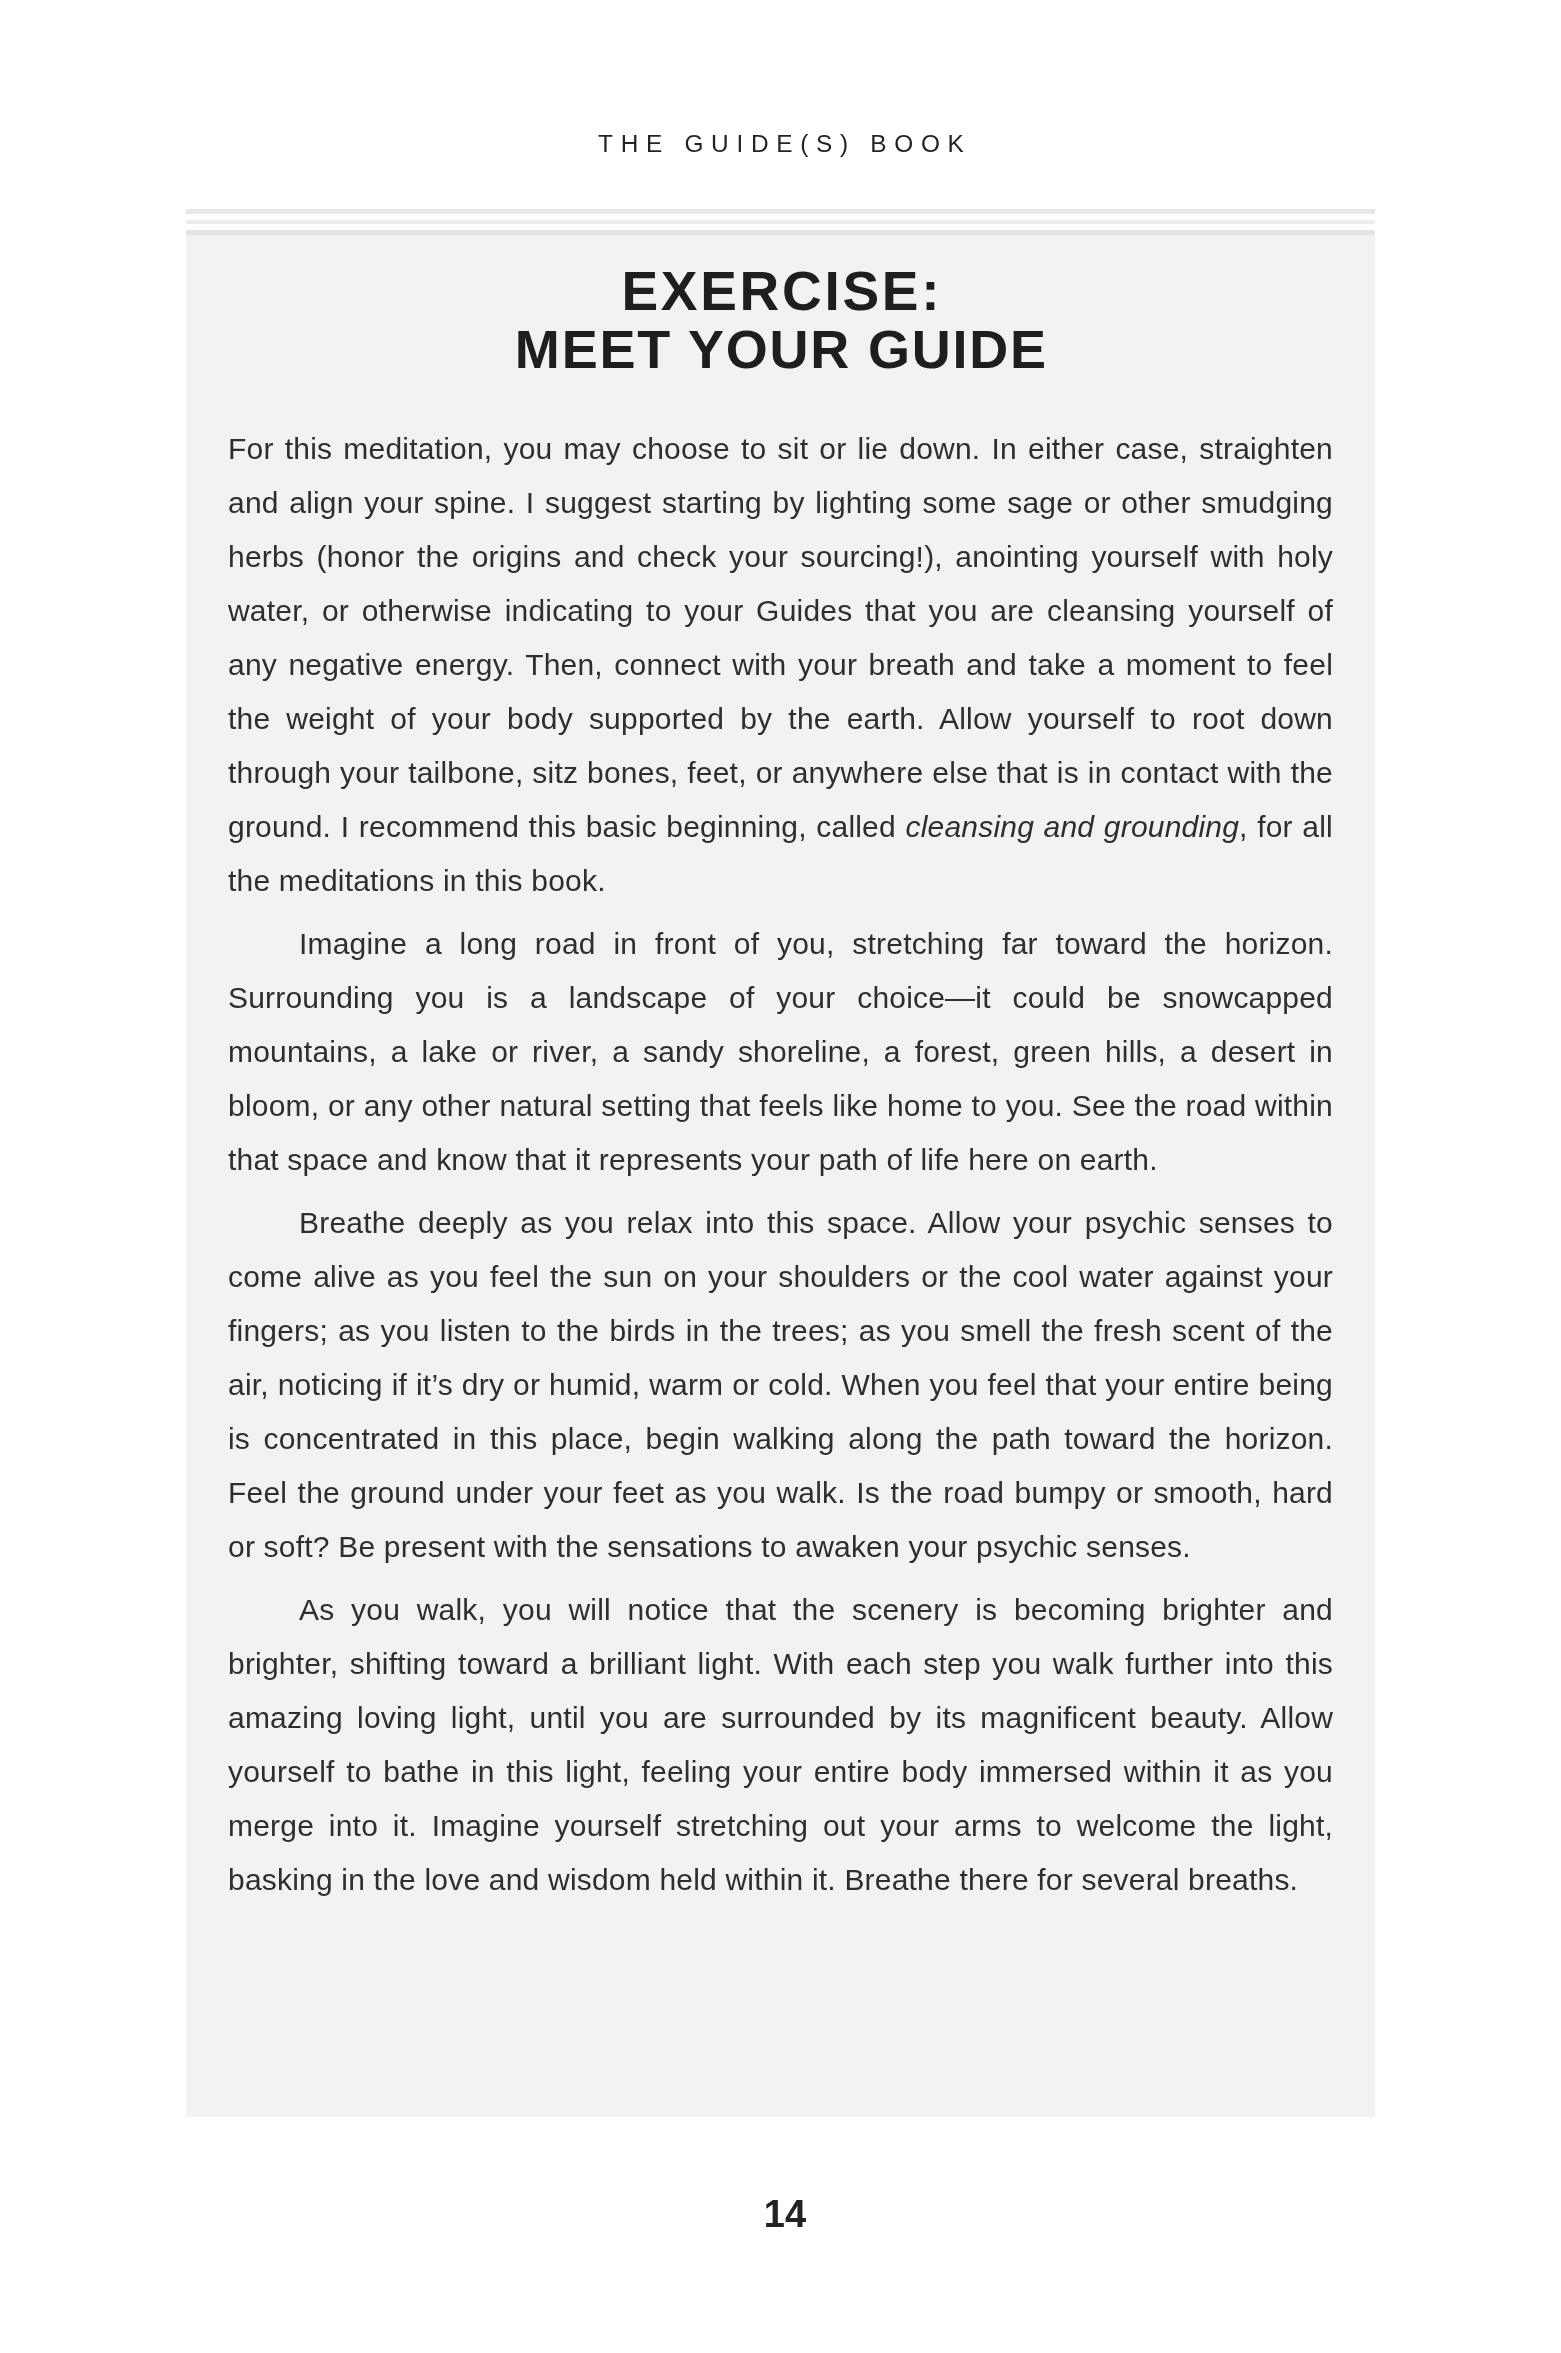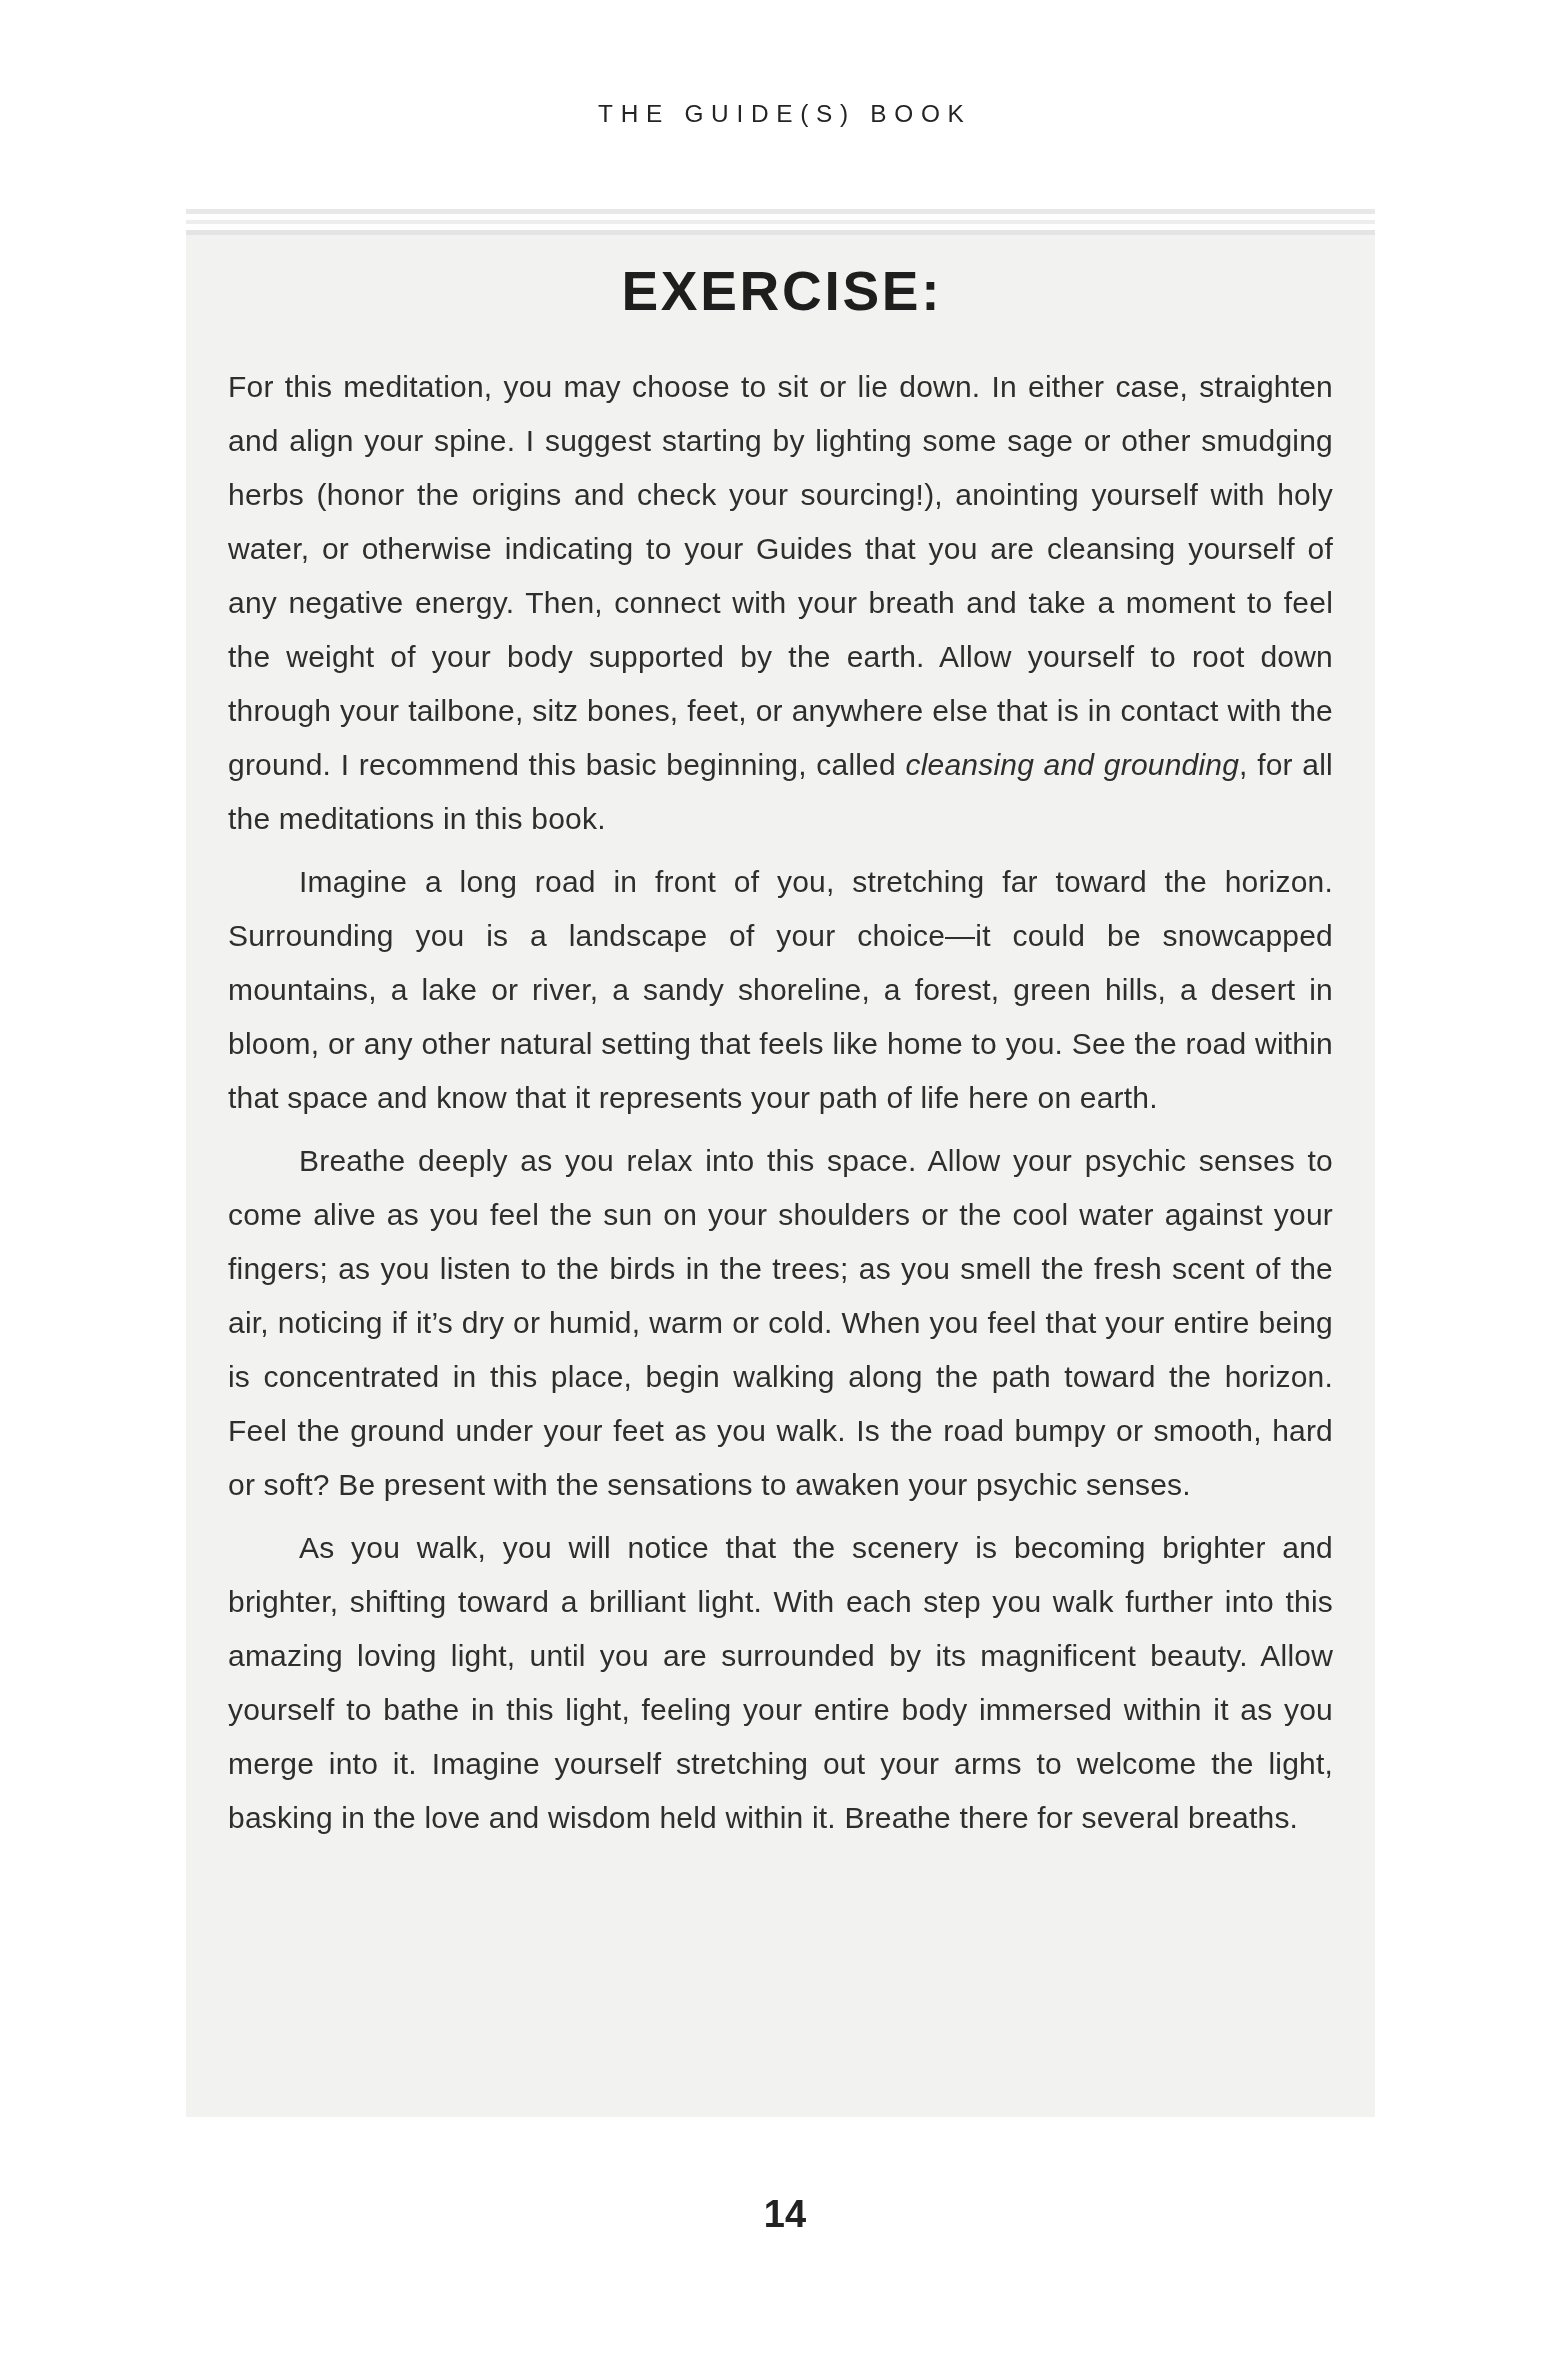--- a/index.html
+++ b/index.html
@@ -13,21 +13,21 @@
   }
   *{margin:0;padding:0;box-sizing:content-box;}
   html,body{background:var(--page-bg);}
   body{
     width:1562px;height:2354px;position:relative;
     font-family:"Liberation Sans","DejaVu Sans",sans-serif;
     color:var(--text);
     overflow:hidden;
   }
   .running-header{
-    position:absolute;top:100px;left:0;width:1562px;
+    position:absolute;top:130px;left:0;width:1562px;
     text-align:center;
     font-size:24.4px;line-height:27px;font-weight:400;
     letter-spacing:7.7px;text-indent:7.7px;
     color:#242424;
     white-space:nowrap;
   }
   .panel-wrap{
     position:absolute;top:209px;left:186px;width:1189px;
   }
   .rule{width:100%;}
@@ -79,20 +79,21 @@
 </head>
 <body>
 
 <div class="running-header">THE GUIDE(S) BOOK</div>
 
 <div class="panel-wrap">
   <div class="rule rule-1"></div>
   <div class="rule rule-2"></div>
   <div class="panel">
     <div class="ex-label">EXERCISE:</div>
+    <div class="ex-title">MEET YOUR GUIDE</div>
     <div class="ex-body">
         <p><span>For this meditation, you may choose to sit or lie down. In either case, straighten and align your spine. I suggest starting by lighting some sage or other smudging herbs (honor the origins and check your sourcing!), anointing yourself with holy water, or otherwise indicating to your Guides that you are cleansing yourself of any negative energy. Then, connect with your breath and take a moment to feel the weight of your body supported by the earth. Allow yourself to root down through your tailbone, sitz bones, feet, or anywhere else that is in contact with the ground. I recommend this basic beginning, called </span><span class="italic">cleansing and grounding</span><span>, for all the meditations in this book.</span></p>
         <p class="indent"><span>Imagine a long road in front of you, stretching far toward the horizon. Surrounding you is a landscape of your choice—it could be snowcapped mountains, a lake or river, a sandy shoreline, a forest, green hills, a desert in bloom, or any other natural setting that feels like home to you. See the road within that space and know that it represents your path of life here on earth.</span></p>
         <p class="indent"><span>Breathe deeply as you relax into this space. Allow your psychic senses to come alive as you feel the sun on your shoulders or the cool water against your fingers; as you listen to the birds in the trees; as you smell the fresh scent of the air, noticing if it’s dry or humid, warm or cold. When you feel that your entire being is concentrated in this place, begin walking along the path toward the horizon. Feel the ground under your feet as you walk. Is the road bumpy or smooth, hard or soft? Be present with the sensations to awaken your psychic senses.</span></p>
         <p class="indent"><span>As you walk, you will notice that the scenery is becoming brighter and brighter, shifting toward a brilliant light. With each step you walk further into this amazing loving light, until you are surrounded by its magnificent beauty. Allow yourself to bathe in this light, feeling your entire body immersed within it as you merge into it. Imagine yourself stretching out your arms to welcome the light, basking in the love and wisdom held within it. Breathe there for several breaths.</span></p>
       </div>
   </div>
 </div>
 
 <div class="page-number">14</div>

